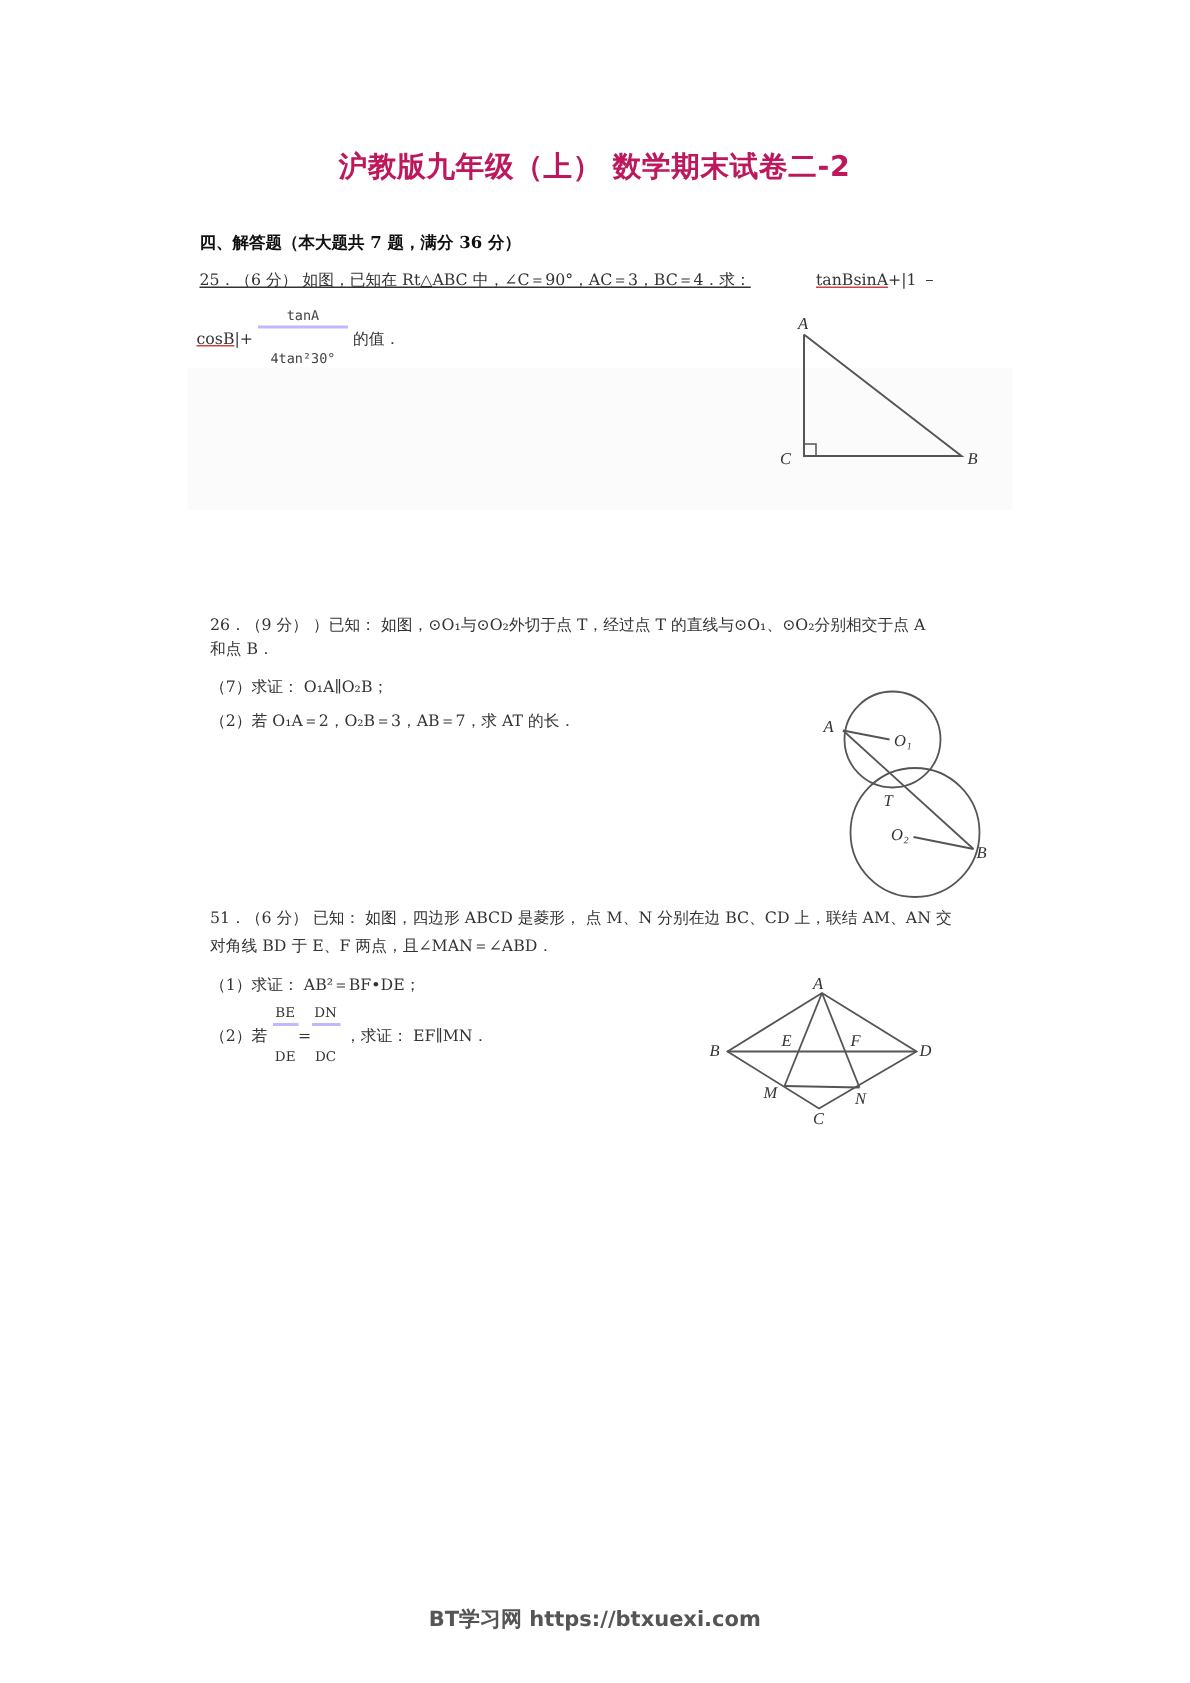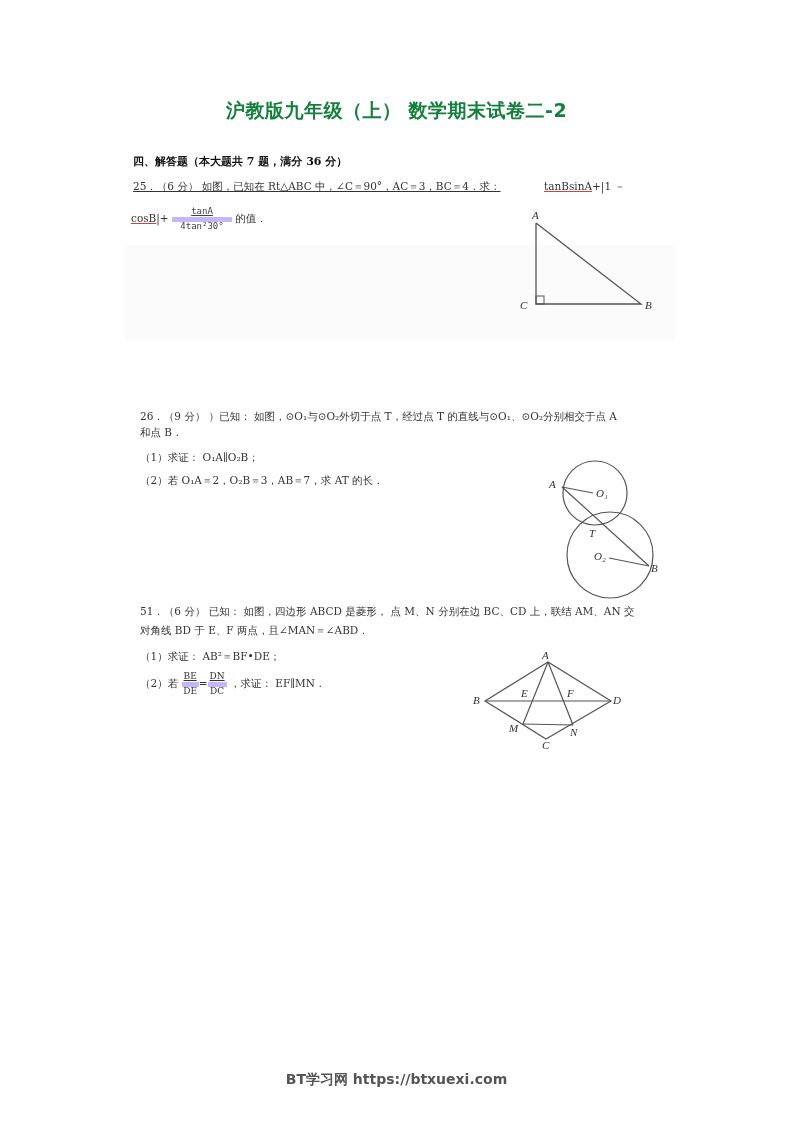--- a/index.html
+++ b/index.html
@@ -1,26 +1,26 @@
 <!DOCTYPE html>
 <html><head>
 <meta charset="utf-8">
 <style>
   html, body { margin: 0; padding: 0; background: #ffffff; }
   body { width: 793px; height: 1122px; position: relative; overflow: hidden;
          font-family: "DejaVu Serif", "Liberation Serif", serif; color: #222; }
   .abs { position: absolute; }
   .title { left: 0; width: 793px; top: 98px; text-align: center; font-size: 19px; font-weight: bold;
-           font-family: "DejaVu Sans", "Liberation Sans", sans-serif; color: #15803d; letter-spacing: 0.5px; }
+           font-family: "DejaVu Sans", "Liberation Sans", sans-serif; color: #be185d; letter-spacing: 0.5px; }
   .section { left: 133px; top: 154px; font-size: 11px; font-weight: bold; color: #111; }
   .q { font-size: 10.5px; color: #333; white-space: nowrap; }
   .ul-red { text-decoration: underline; text-decoration-color: #c44; margin-top: 41px; }
   .frac { display: inline-block; vertical-align: middle; text-align: center; font-size: 9px; line-height: 1.1; }
-  .frac .num { display: block; border-bottom: 5px solid #c4b5fd; padding: 0 2px; text-decoration: underline; }
-  .frac .den { display: block; }
+  .frac .num { display: block; border-bottom: 2px solid #c4b5fd; padding: 0 2px; }
+  .frac .den { display: block; margin-top: 17px; }
   .mono { font-family: "DejaVu Sans Mono", "Liberation Mono", monospace; font-size: 9px; color: #444; }
   .band { left: 125px; top: 245px; width: 550px; height: 95px; background: #fbfbfb; }
   .footer { left: 0; width: 793px; top: 1071px; text-align: center; font-size: 14px; color: #555;
             font-family: "DejaVu Sans", "Liberation Sans", sans-serif; font-weight: bold; }
   svg text { font-family: "Liberation Serif", "DejaVu Serif", serif; font-style: italic; font-size: 11px; fill: #333; }
 </style>
 </head>
 <body>
 
 <div class="abs title">沪教版九年级（上） 数学期末试卷二-2</div>
@@ -43,21 +43,21 @@
 <svg class="abs" style="left:510px; top:205px;" width="160" height="110">
   <polyline points="26,18 26,99 131,99 26,18" fill="none" stroke="#555" stroke-width="1.3"></polyline>
   <rect x="26" y="91" width="8" height="8" fill="none" stroke="#555" stroke-width="1"></rect>
   <text x="22" y="14">A</text>
   <text x="10" y="104">C</text>
   <text x="135" y="104">B</text>
 </svg>
 
 <div class="abs q" style="left:140px; top:410px;">26．（9 分） ）已知： 如图，⊙O₁与⊙O₂外切于点 T，经过点 T 的直线与⊙O₁、⊙O₂分别相交于点 A</div>
 <div class="abs q" style="left:140px; top:426px;">和点 B．</div>
-<div class="abs q" style="left:140px; top:451px;">（1）求证： O₁A∥O₂B；</div>
+<div class="abs q" style="left:140px; top:451px;">（7）求证： O₁A∥O₂B；</div>
 <div class="abs q" style="left:140px; top:474px;">（2）若 O₁A＝2，O₂B＝3，AB＝7，求 AT 的长．</div>
 
 <svg class="abs" style="left:535px; top:455px;" width="135" height="145">
   <circle cx="60" cy="38" r="32" fill="none" stroke="#555" stroke-width="1.2"></circle>
   <circle cx="75" cy="100" r="43" fill="none" stroke="#555" stroke-width="1.2"></circle>
   <line x1="27" y1="32" x2="114" y2="111" stroke="#555" stroke-width="1.2"></line>
   <line x1="27" y1="32" x2="58" y2="38" stroke="#555" stroke-width="1.2"></line>
   <line x1="74" y1="103" x2="114" y2="111" stroke="#555" stroke-width="1.2"></line>
   <text x="14" y="33">A</text>
   <text x="61" y="42">O₁</text>

